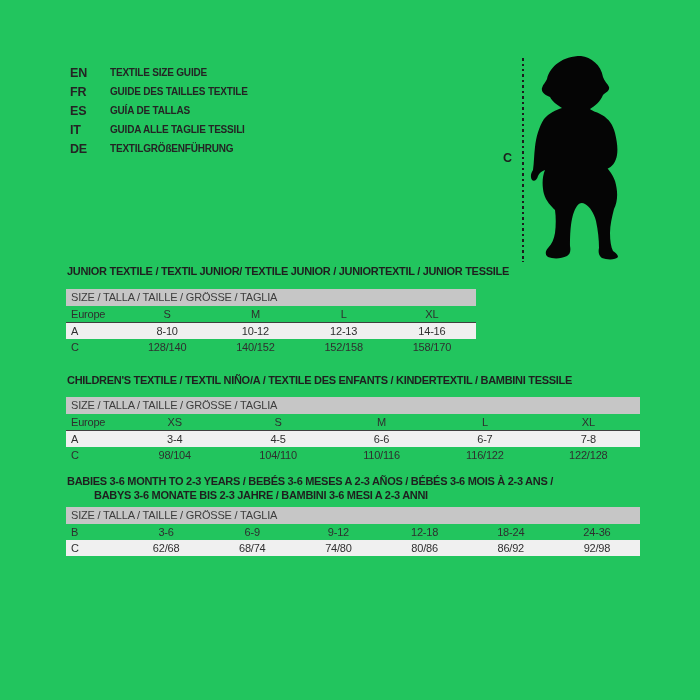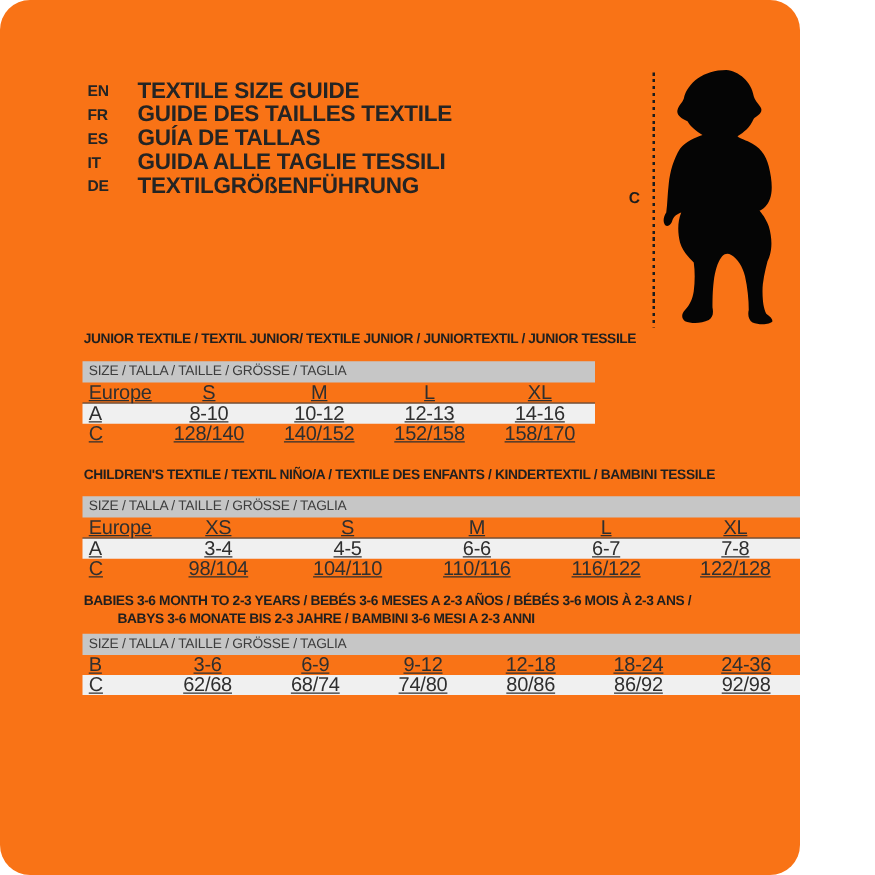--- a/index.html
+++ b/index.html
@@ -1,24 +1,24 @@
 <!DOCTYPE html>
 <html><head>
 <meta charset="utf-8">
 <style>
   html,body{margin:0;padding:0;background:#ffffff;}
   .canvas{
-    position:relative;width:640px;height:700px;background:#f97316;overflow:hidden;
-    font-family:"Liberation Sans", sans-serif;color:#2f2f2f;border-radius:24px;
+    position:relative;width:700px;height:700px;background:#22c55e;overflow:hidden;
+    font-family:"Liberation Sans", sans-serif;color:#2f2f2f;
   }
   
   .lang-list{position:absolute;left:70px;top:63px;}
   .lang-row{display:flex;height:19px;align-items:center;}
   .lang-code{width:40px;font-size:12.5px;font-weight:bold;letter-spacing:-0.2px;color:#242424;}
-  .lang-label{font-size:18px;font-weight:bold;letter-spacing:-0.2px;color:#242424;white-space:nowrap;}
+  .lang-label{font-size:10px;font-weight:bold;letter-spacing:-0.2px;color:#242424;white-space:nowrap;}
   
   .measure-line{
     position:absolute;left:522px;top:58px;width:2px;height:204px;
     background:repeating-linear-gradient(to bottom,#1c1c1c 0 2.5px,transparent 2.5px 5.5px);
   }
   .figure-label{position:absolute;left:503px;top:151px;font-size:12.5px;font-weight:600;color:#1d1d1d;}
   .silhouette{position:absolute;left:529px;top:55px;}
   
   .section-title{
     position:absolute;left:67px;width:580px;font-size:11px;font-weight:bold;
@@ -31,21 +31,21 @@
     height:17px;line-height:17px;background:#c6c6c6;color:#3d3d3d;
     font-size:11px;letter-spacing:-0.2px;padding-left:5px;box-sizing:border-box;
   }
   .grid{display:grid;align-items:center;}
   .cols5{grid-template-columns:57px repeat(4,1fr);}
   .cols6{grid-template-columns:57px repeat(5,1fr);}
   .cols7{grid-template-columns:57px repeat(6,1fr);}
   .header-row{height:17px;border-bottom:1px solid #3f3f3f;box-sizing:border-box;}
   .data-row{height:16px;}
   .alt{background:#f0f0f0;}
-  .cell{font-size:16px;letter-spacing:-0.2px;text-align:center;white-space:nowrap;color:#2f2f2f;text-decoration:underline;}
+  .cell{font-size:11px;letter-spacing:-0.2px;text-align:center;white-space:nowrap;color:#2f2f2f;}
   .cell.first{text-align:left;padding-left:5px;}
   
   .notes{position:absolute;left:70px;top:586px;}
   .note-line{height:17px;font-size:11px;font-weight:bold;letter-spacing:-0.3px;color:#242424;white-space:nowrap;}
 </style>
 </head>
 <body>
 
 <div class="canvas">
 

